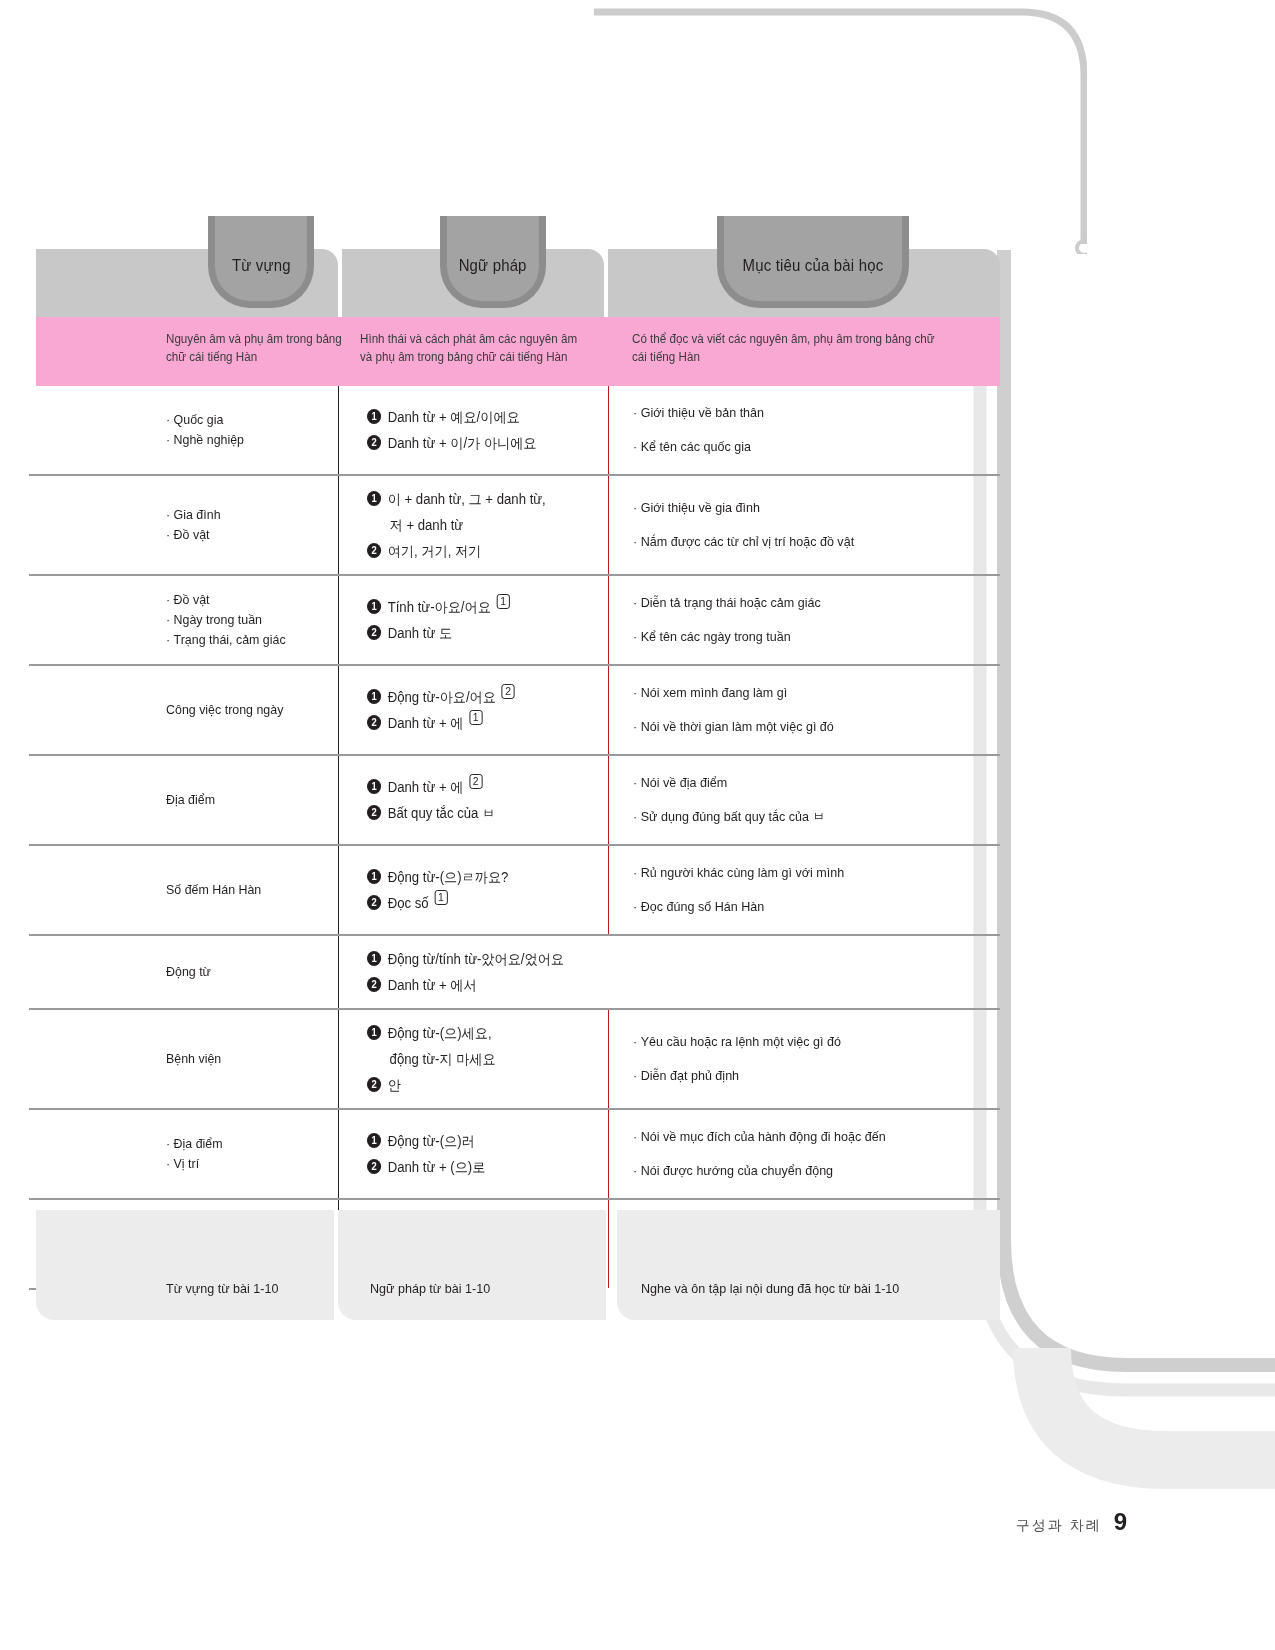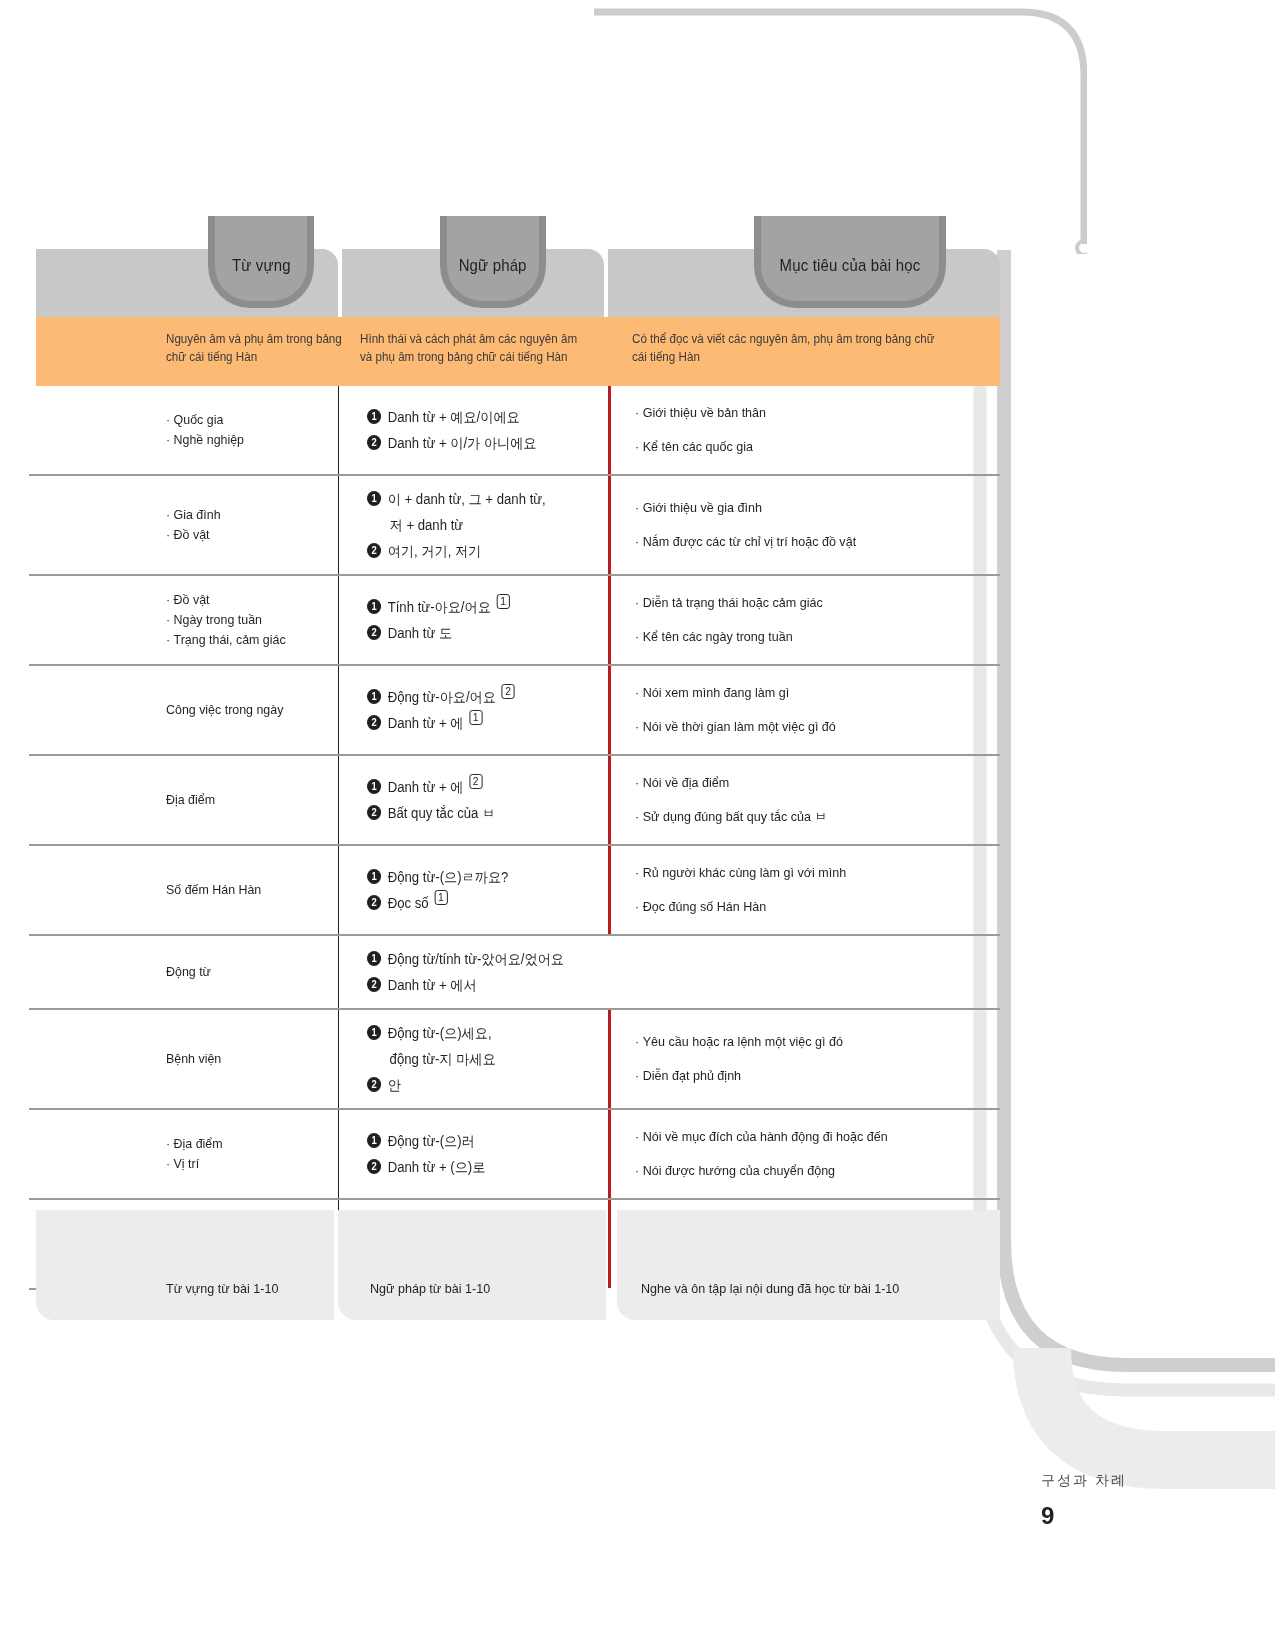--- a/index.html
+++ b/index.html
@@ -69,30 +69,30 @@
   .tab-label {
     font-size: 17px;
     color: #231f20;
     white-space: nowrap;
     transform: scaleX(0.88);
     letter-spacing: .2px;
     margin-top: 14px;
   }
   .notch-a { left: 172px; width: 106px; }
   .notch-b { left: 404px; width: 106px; }
-  .notch-c { left: 718px; width: 192px; }
+  .notch-c { left: 681px; width: 192px; }
 
   
   .intro-row {
     position: absolute;
     left: 36px;
     top: 317px;
     width: 964px;
     height: 69px;
-    background: #fdba74;
+    background: #f9a8d4;
   }
   .intro-cell {
     position: absolute;
     top: 13px;
     font-size: 12.5px;
     line-height: 18px;
     color: #3a3a3a;
     transform: scaleX(0.93);
     transform-origin: left top;
   }
@@ -117,21 +117,21 @@
 
   .col {
     box-sizing: border-box;
     position: relative;
     display: flex;
     flex-direction: column;
     justify-content: center;
   }
   .col-voc  { width: 302px; padding: 6px 10px 6px 130px; }
   .col-gram { width: 270px; padding: 10px 8px 10px 28px; border-left: 1px solid #231f20; }
-  .col-goal { width: 392px; padding: 10px 8px 10px 24px; border-left: 3px solid #b91c1c; }
+  .col-goal { width: 392px; padding: 10px 8px 10px 24px; border-left: 1px solid #b91c1c; }
 
   .voc-item,
   .voc-single {
     font-size: 13.5px;
     line-height: 20px;
     color: #231f20;
     transform: scaleX(0.92);
     transform-origin: left center;
     white-space: nowrap;
   }
@@ -227,25 +227,24 @@
     color: #231f20;
     transform: scaleX(0.93);
     transform-origin: left center;
     white-space: nowrap;
   }
 
   
   .page-footer {
     position: absolute;
     right: 148px;
-    bottom: 120px;
+    bottom: 114px;
     display: flex;
     align-items: baseline;
     gap: 12px;
-    flex-direction: column;
   }
   .footer-kr {
     font-size: 14px;
     color: #4a4a4a;
     letter-spacing: 2px;
   }
   .page-num {
     font-size: 24px;
     font-weight: bold;
     color: #231f20;

